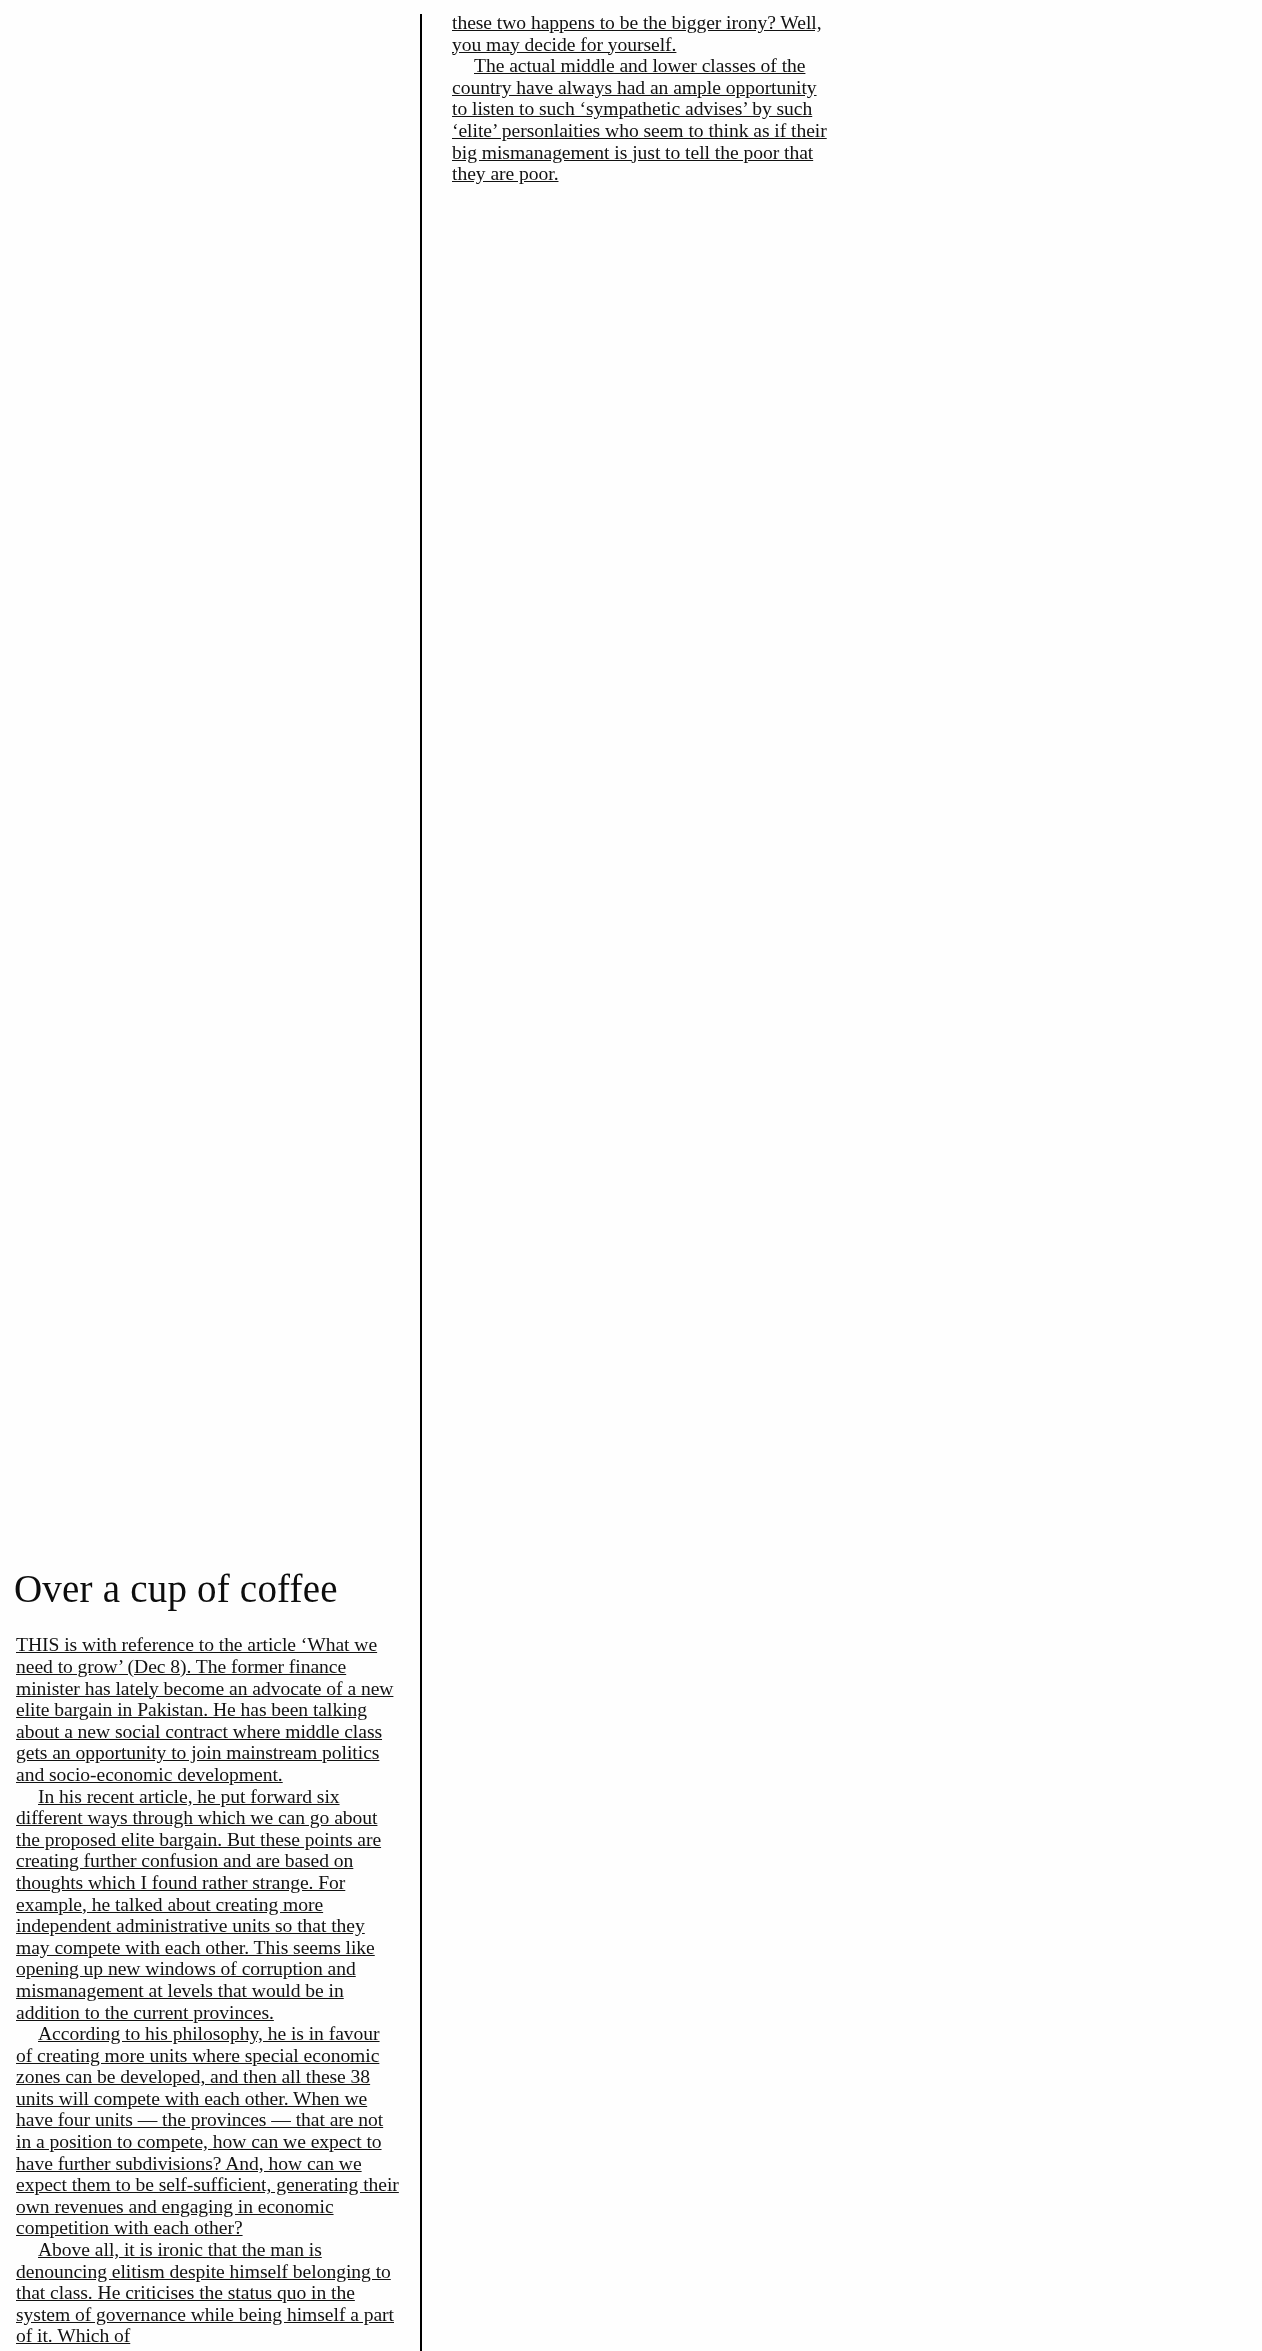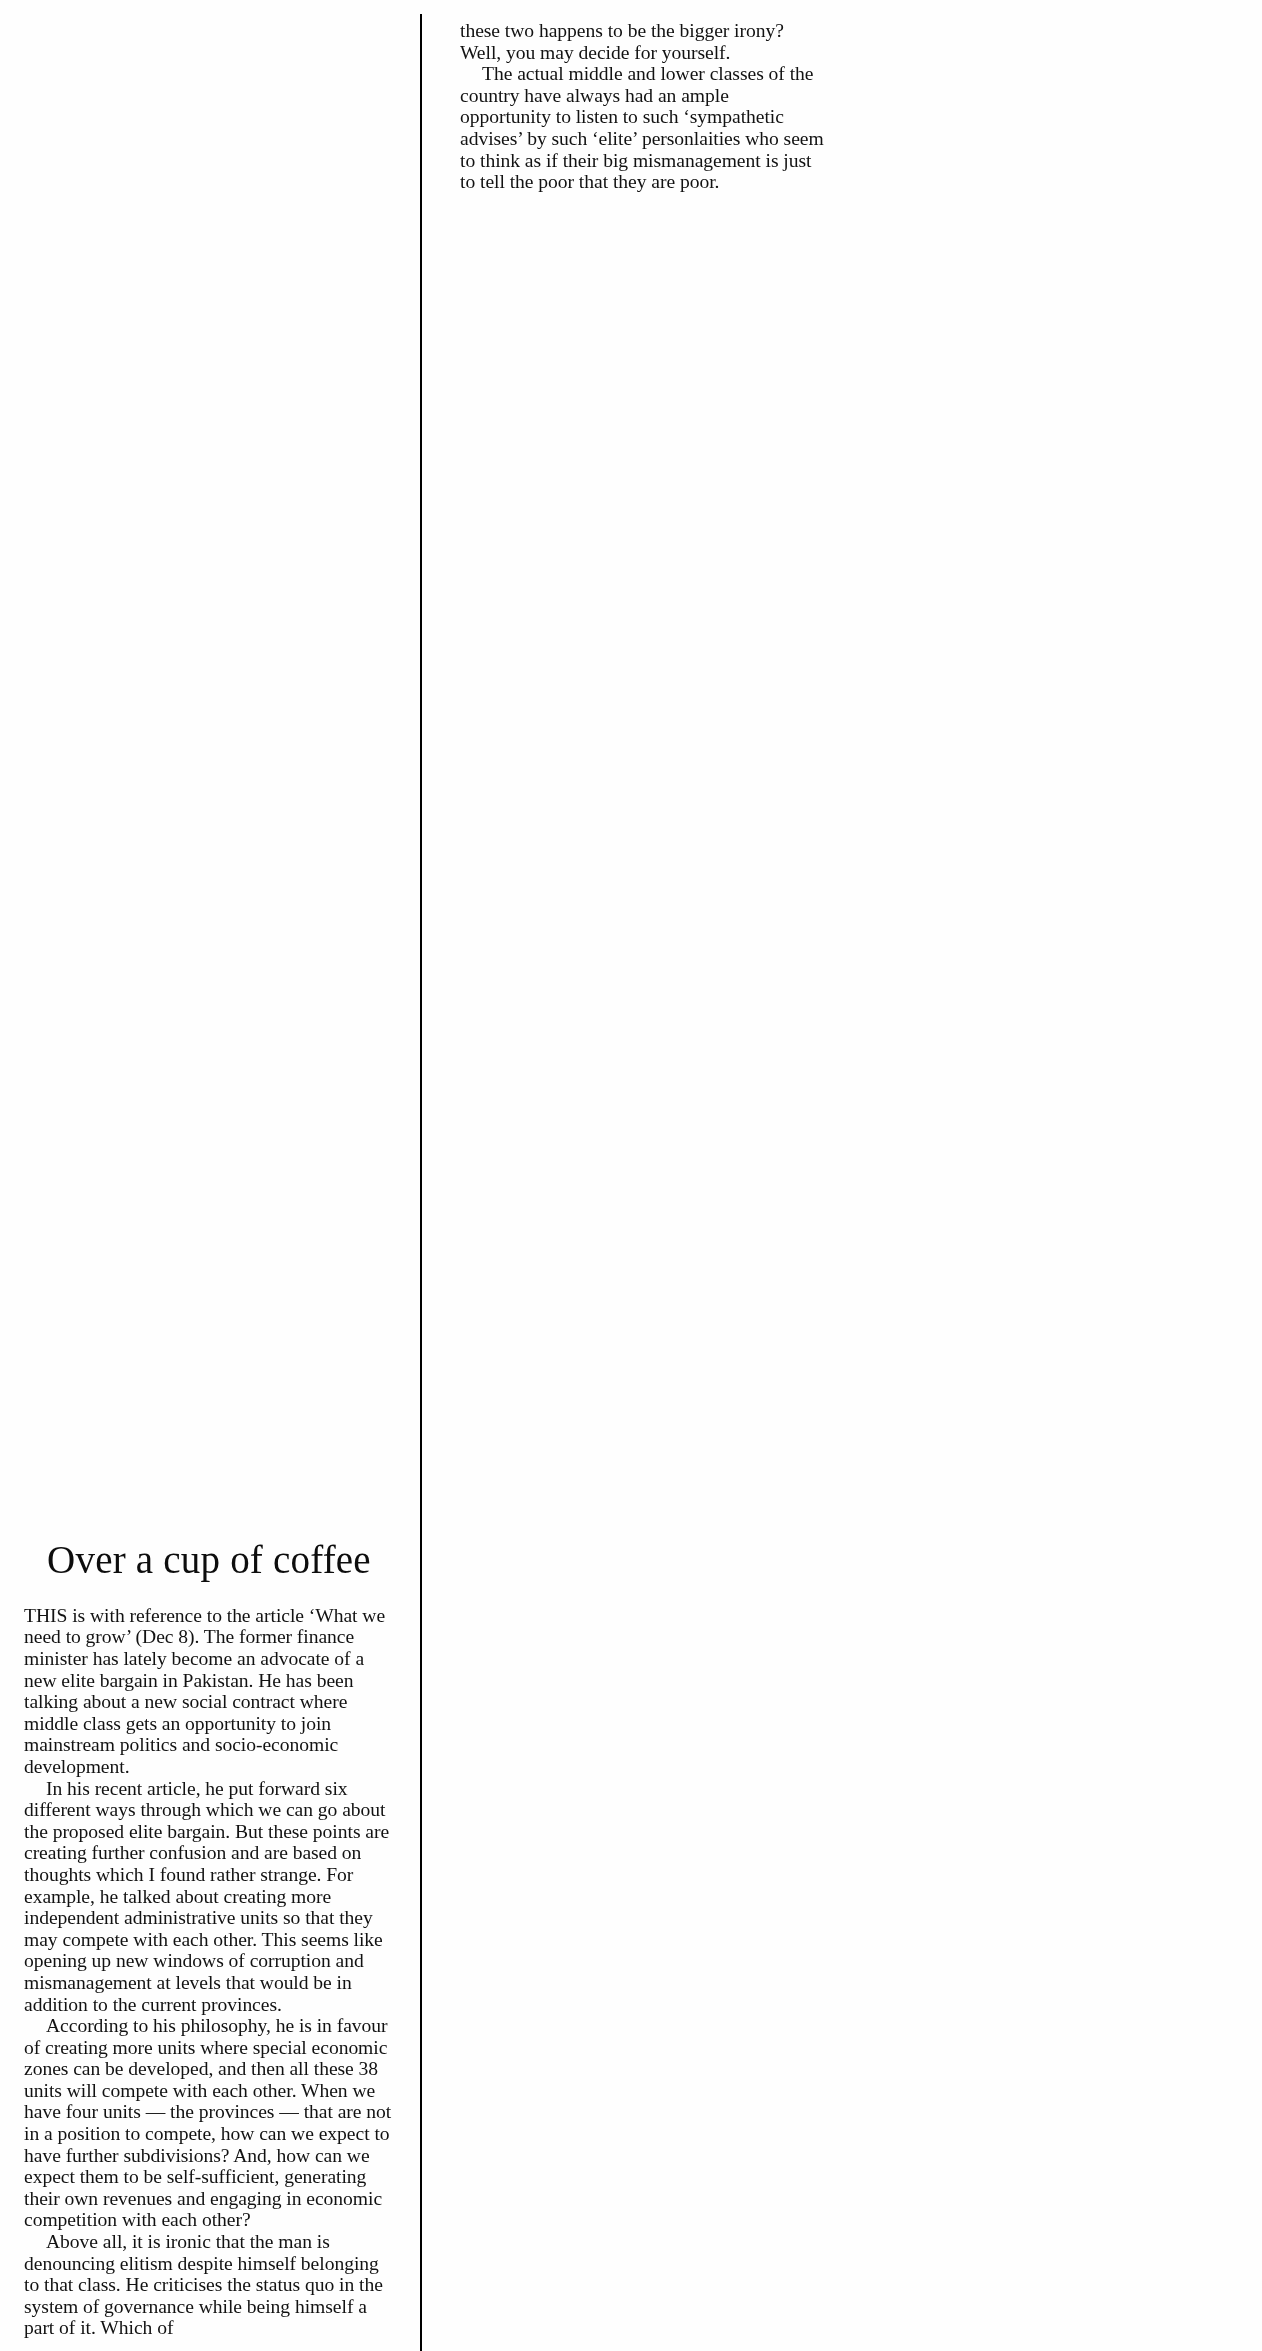--- a/index.html
+++ b/index.html
@@ -47,39 +47,39 @@
 
   .headline {
     font-family: "Liberation Serif", "DejaVu Serif", serif;
     font-weight: 400;
     font-size: 39px;
     line-height: 46px;
     letter-spacing: 0.2px;
     color: #0d0d0d;
     margin: 0 0 22px 2px;
     white-space: nowrap;
-    text-align: center;
   }
 
   
   .col-right {
     position: absolute;
     left: 448px;
     top: 8px;
     width: 388px;
   }
 
   
   .body-text {
     font-family: "Liberation Serif", "DejaVu Serif", serif;
     font-size: 19.6px;
     line-height: 21.6px;
     color: #121212;
     letter-spacing: -0.05px;
-    margin: 12px;
+    margin: 4px;
+    text-decoration: underline;
   }
   .body-text p {
     margin: 0;
   }
   .body-text p.indent {
     text-indent: 22px;
   }
 
   .signature {
     margin-top: 25px;

